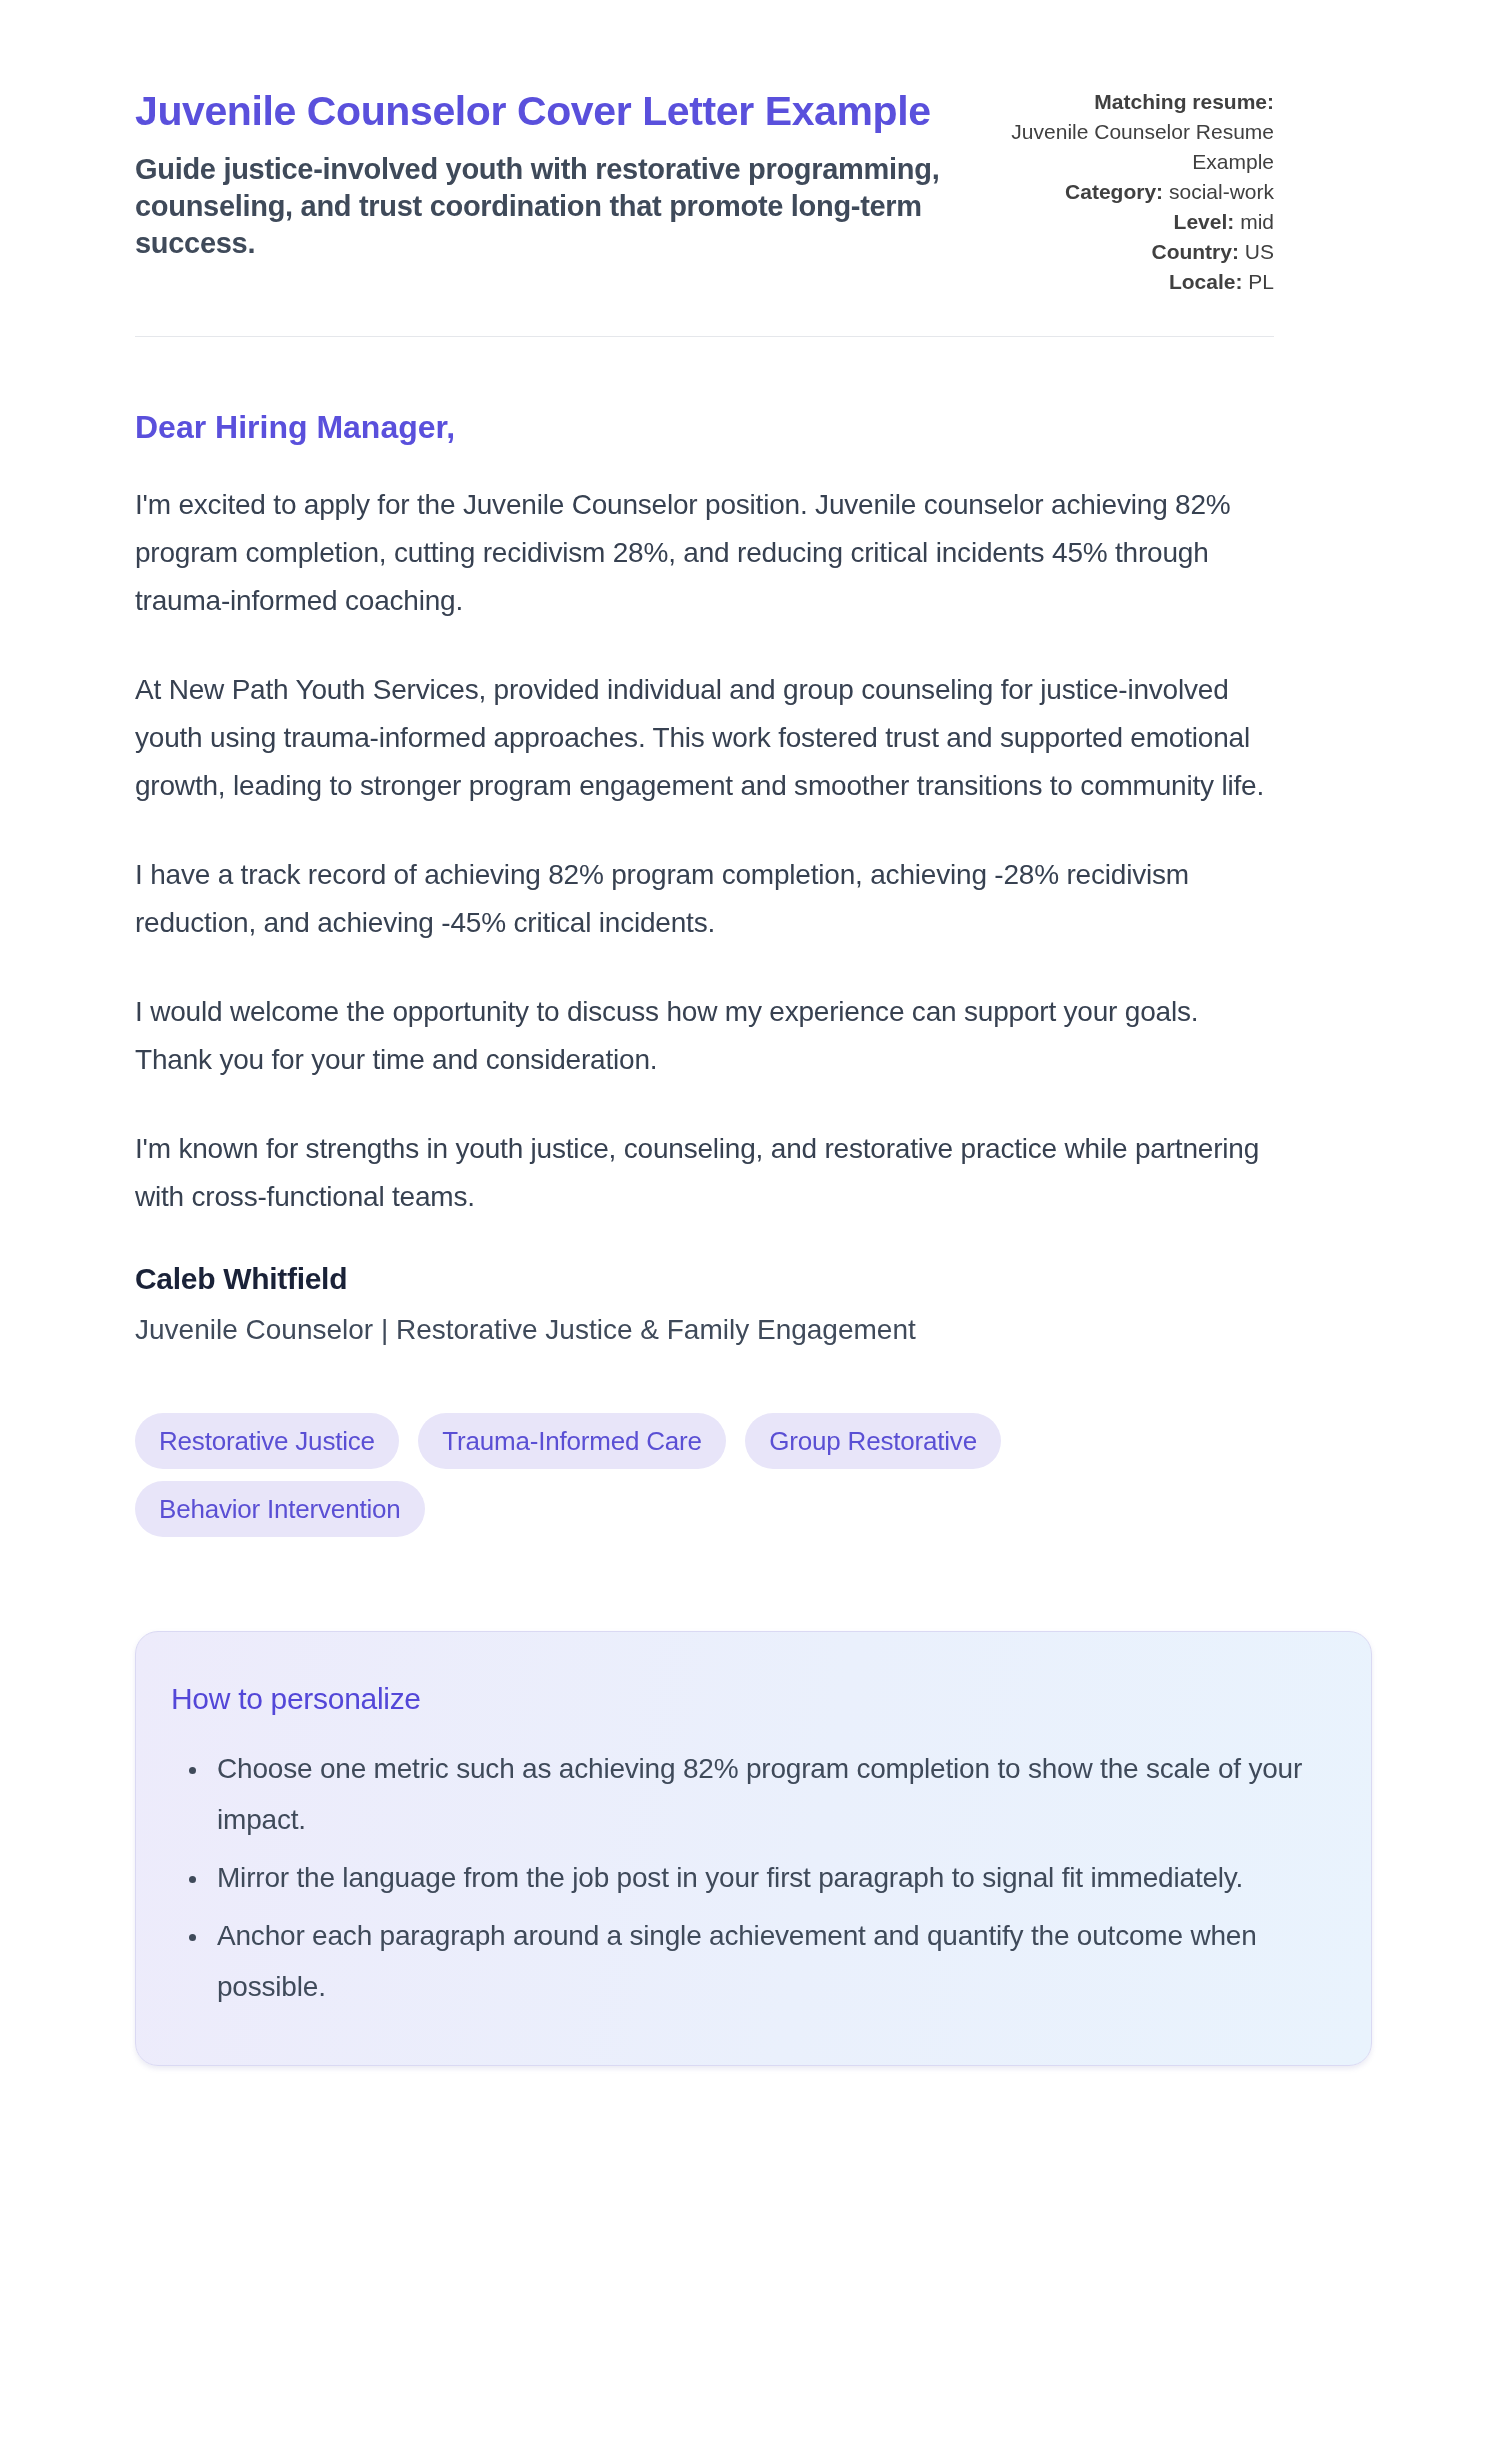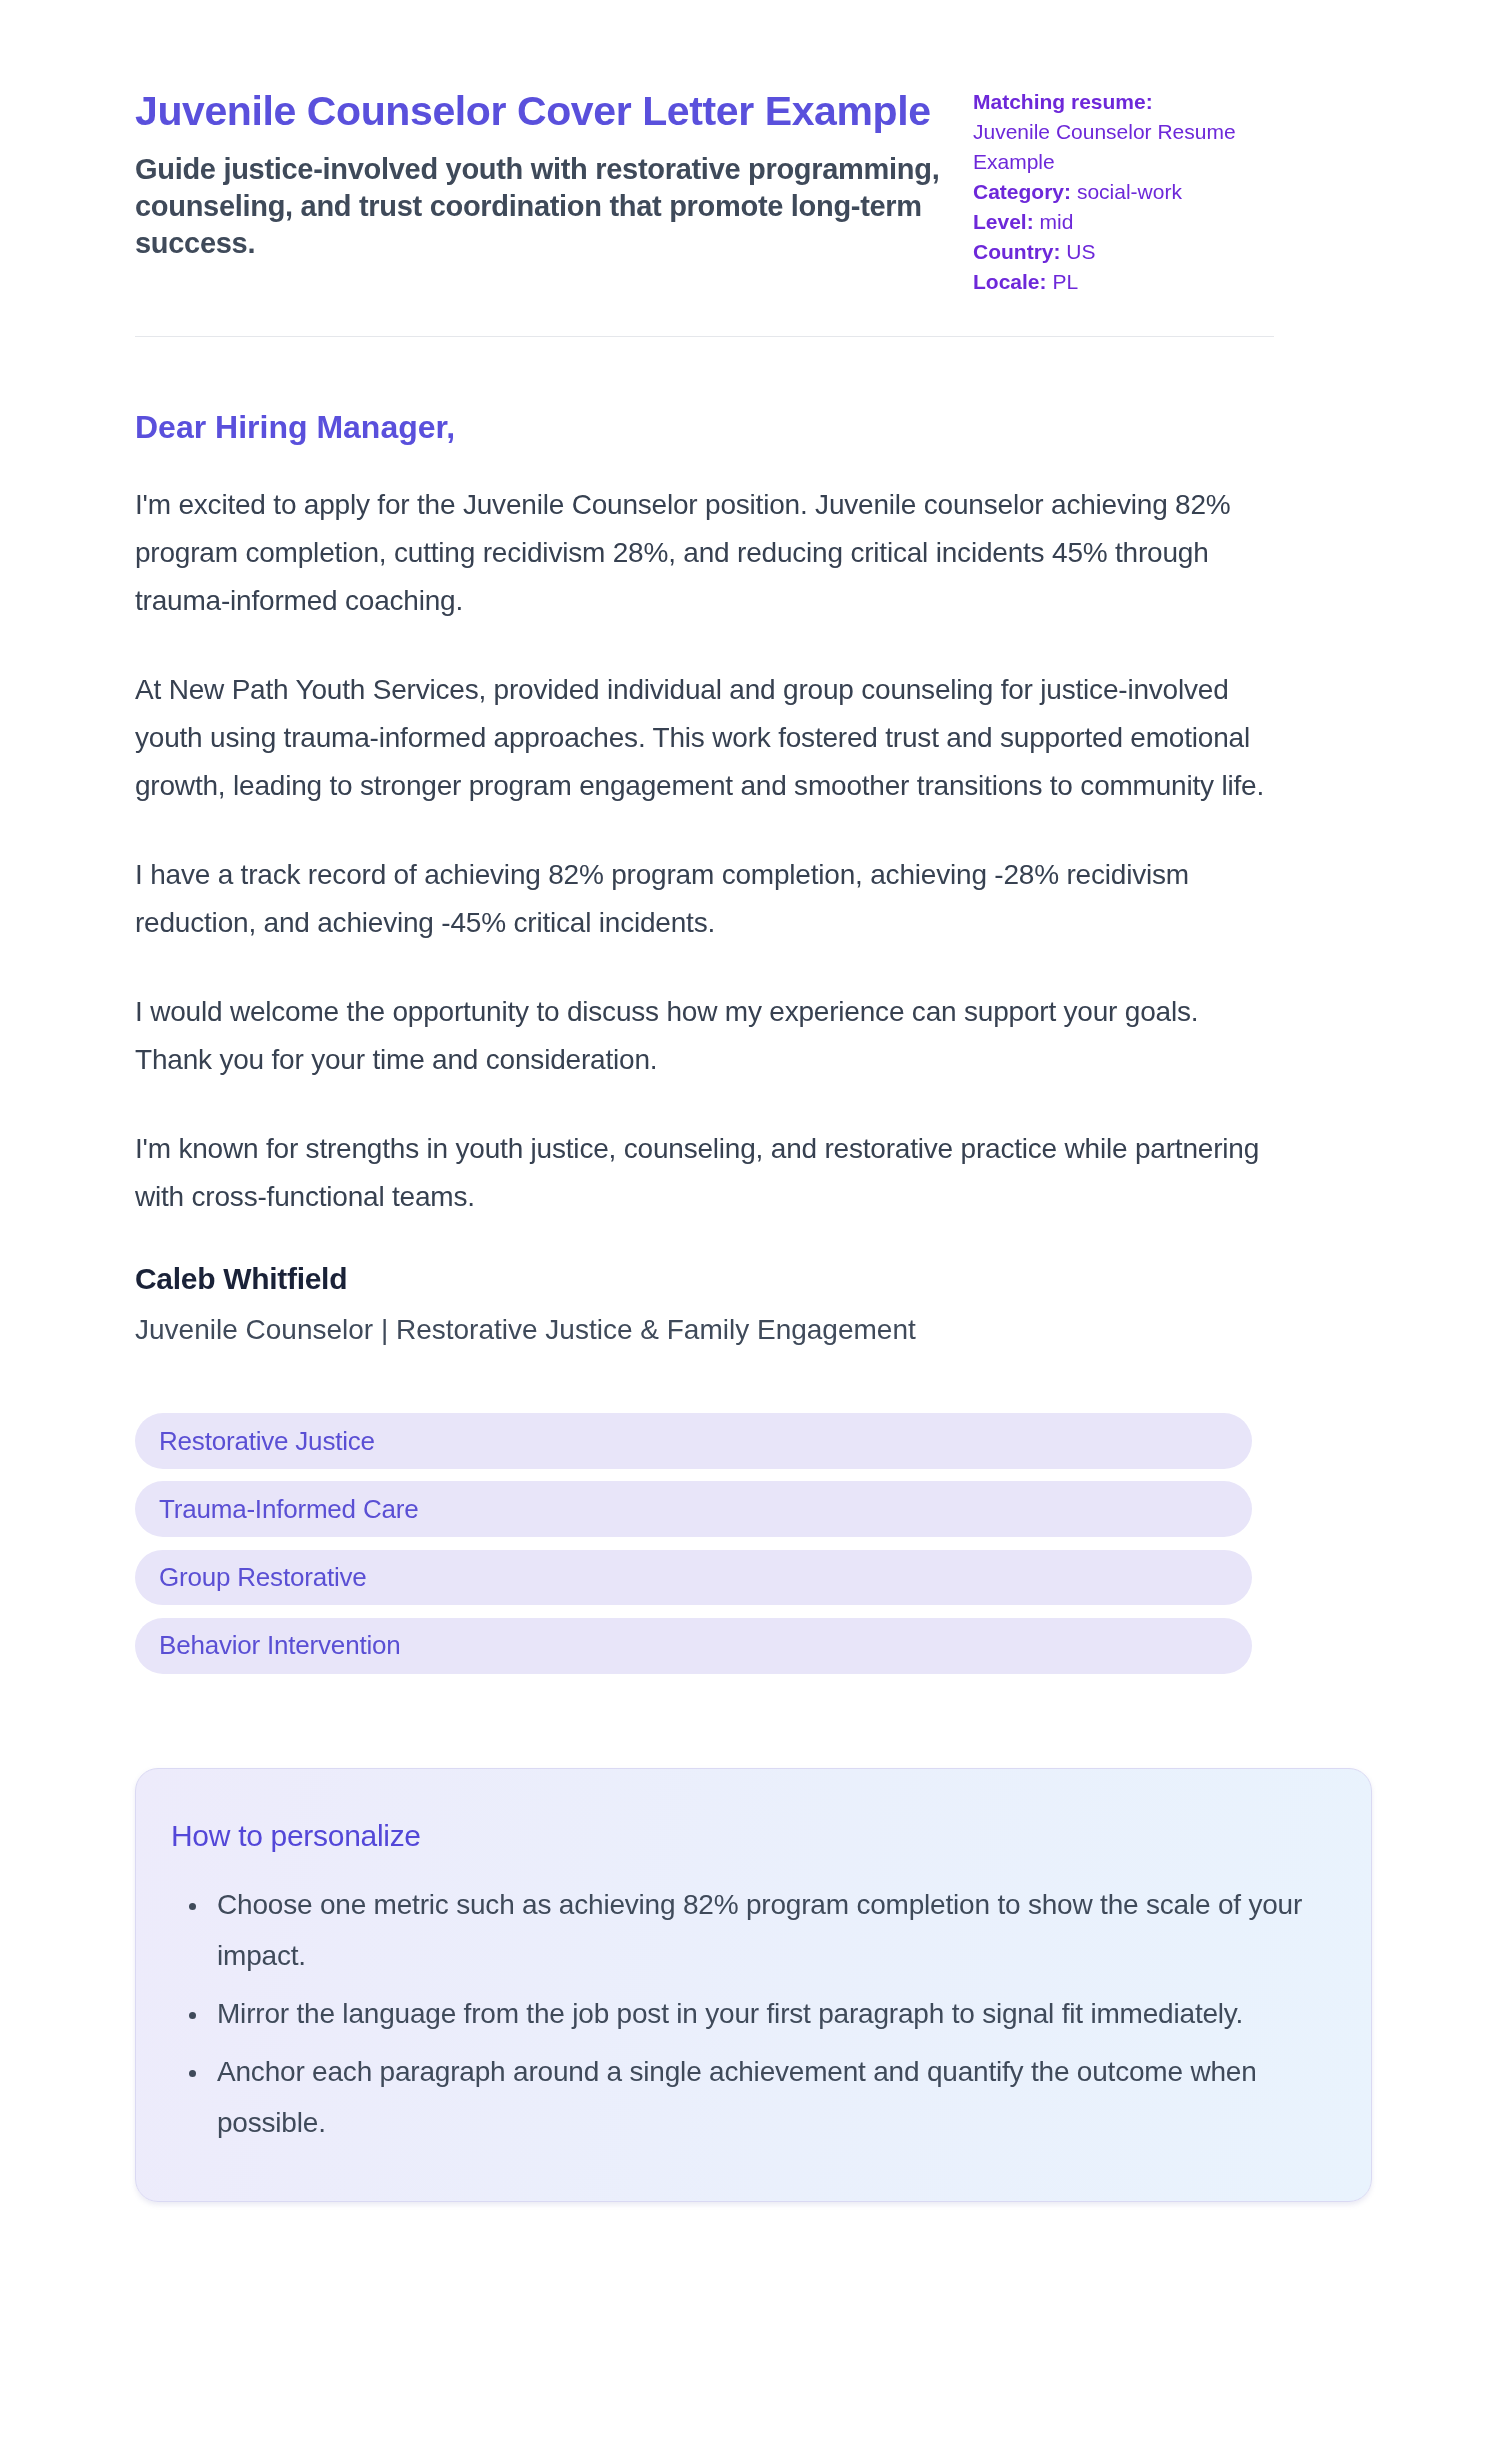--- a/index.html
+++ b/index.html
@@ -38,23 +38,24 @@
     line-height: 1.28;
     font-weight: 700;
     letter-spacing: -0.3px;
     color: #3f4a5a;
     max-width: 895px;
   }
   .header-meta {
     flex: 0 0 auto;
     width: 301px;
     padding-top: 5.3px;
+    text-align: right;
     font-size: 21px;
     line-height: 30px;
-    color: #6d28d9;
+    color: #404040;
   }
   .meta-label { font-weight: 700; }
   .meta-line { margin: 0; }
   
   .divider {
     border: none;
     border-top: 1.8px solid #e5e7eb;
     margin: 39px 0 0 0;
   }
   
@@ -86,21 +87,20 @@
     line-height: 39px;
     color: #3f4a5a;
   }
   
   .skills {
     margin-top: 64px;
     display: flex;
     flex-wrap: wrap;
     gap: 12.4px 19.5px;
     max-width: 1117px;
-    flex-direction: column;
   }
   .pill {
     display: inline-block;
     box-sizing: border-box;
     padding: 12.4px 24px;
     border-radius: 885px;
     background: #e8e5f9;
     color: #5a4fd4;
     font-size: 26px;
     line-height: 31px;

